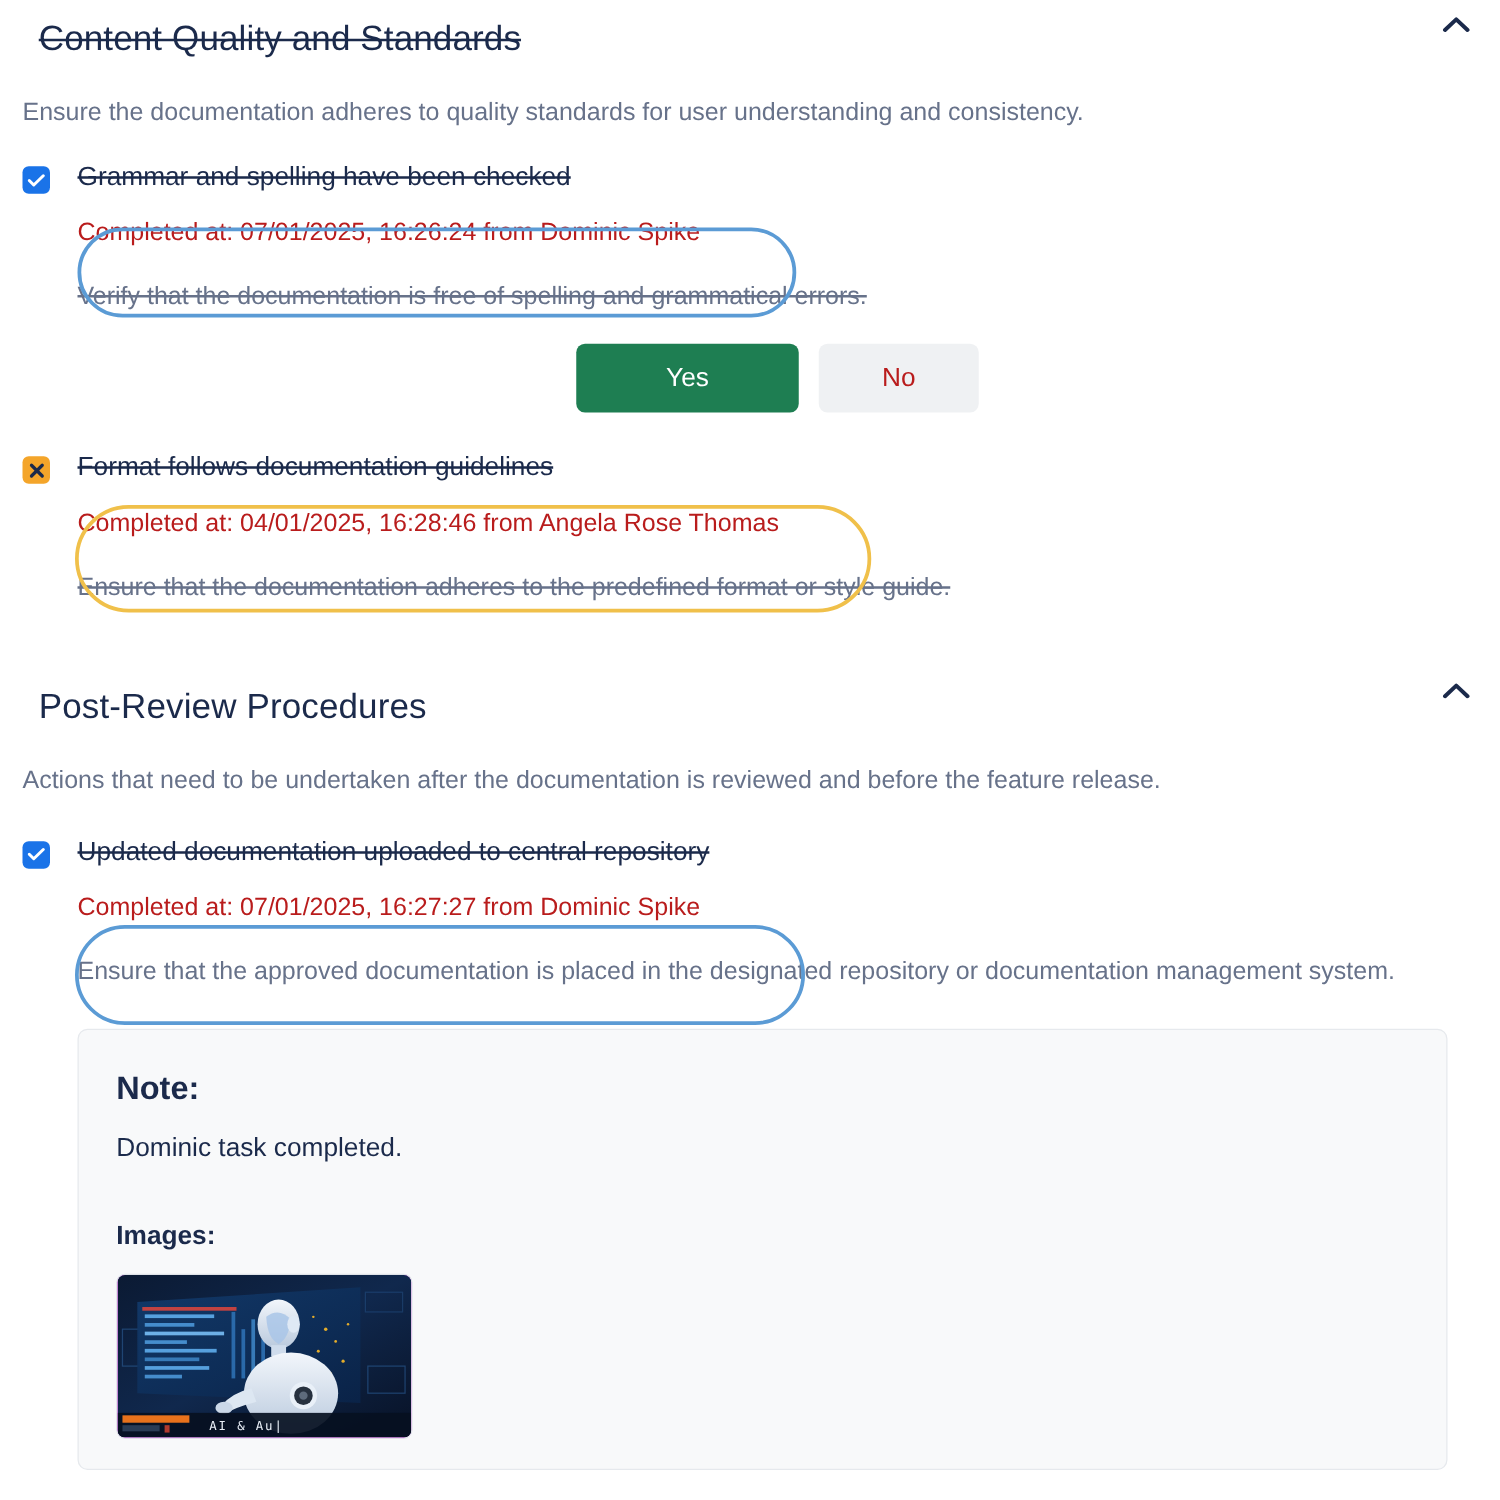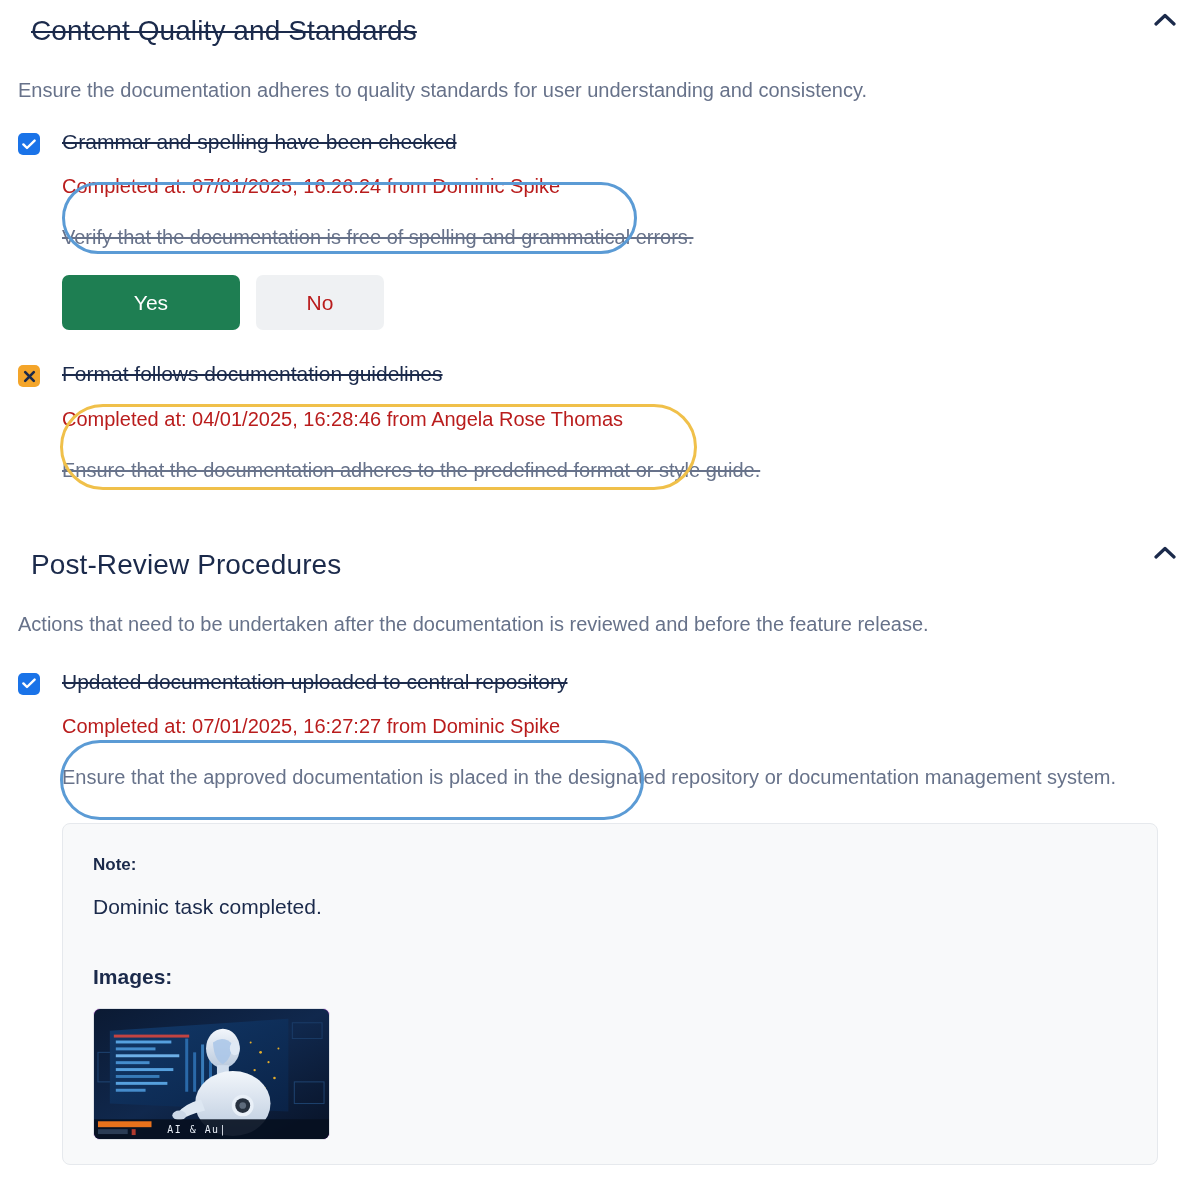--- a/index.html
+++ b/index.html
@@ -80,21 +80,21 @@
   .item-desc {
     font-size: 20px;
     color: #67728a;
     line-height: 1.55;
     margin-top: 22px;
     max-width: 1095px;
   }
   .item-desc.struck { text-decoration: line-through; text-decoration-thickness: 2px; }
 
   
-  .btn-row { display: flex; gap: 16px; margin-top: 22px; }
+  .btn-row { display: flex; gap: 16px; margin-top: 22px; justify-content: center; }
   .btn {
     border: none;
     border-radius: 7px;
     font-family: inherit;
     font-size: 21px;
     padding: 0;
     height: 55px;
     cursor: pointer;
     display: flex; align-items: center; justify-content: center;
   }
@@ -105,21 +105,21 @@
   .note-card {
     margin-top: 30px;
     margin-left: 44px;
     margin-right: 24px;
     background: #f8f9fa;
     border: 1px solid #e6e9ed;
     border-radius: 8px;
     padding: 30px 30px 24px 30px;
   }
   .note-h {
-    font-size: 17px;
+    font-size: 26px;
     font-weight: bold;
     color: #1b2a4b;
     line-height: 1.3;
   }
   .note-body {
     font-size: 21px;
     color: #1b2a4b;
     line-height: 1.4;
     margin-top: 16px;
   }

